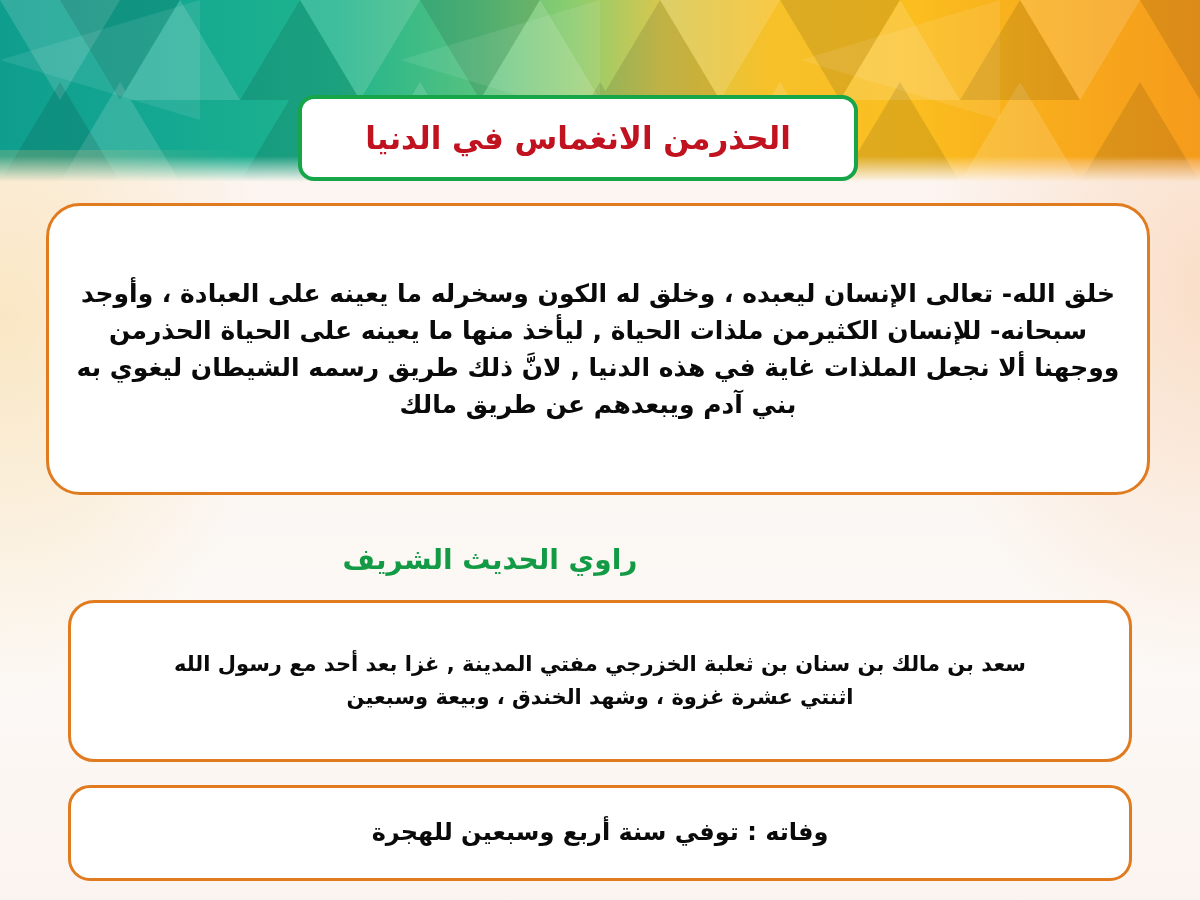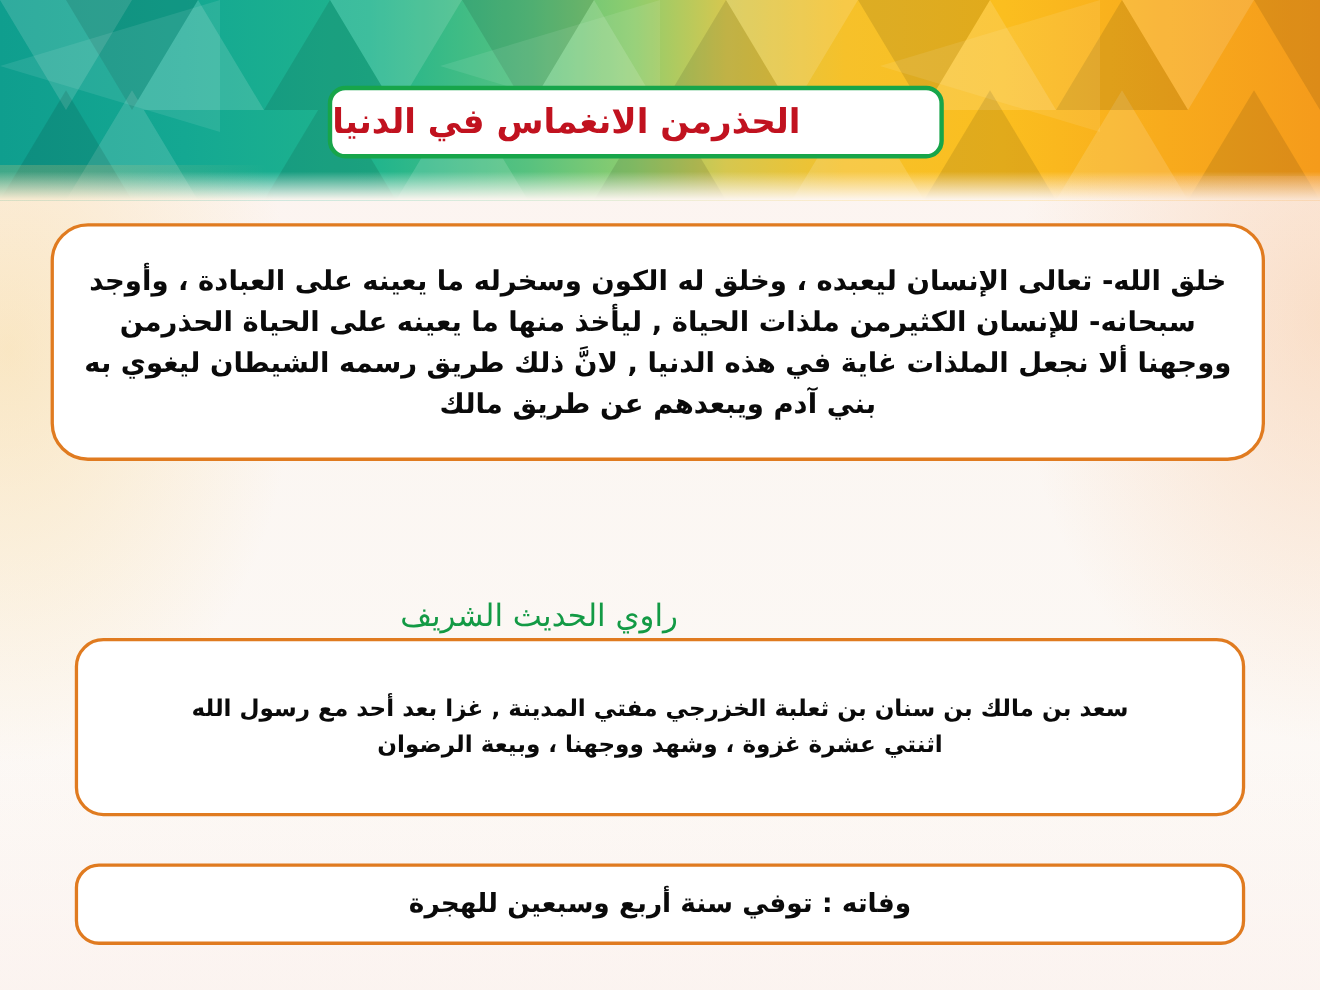--- a/index.html
+++ b/index.html
@@ -64,28 +64,28 @@
   .wash-bottom {
     position: absolute;
     left: 0; bottom: 0;
     width: 1200px; height: 220px;
     background: linear-gradient(180deg, rgba(250,240,235,0) 0%, rgba(250,238,234,.55) 100%);
   }
 
   
   .title-box {
     position: absolute;
-    left: 298px; top: 78px;
-    width: 560px; height: 66px;
+    left: 298px; top: 95px;
+    width: 560px; height: 86px;
     background: #ffffff;
     border: 4px solid #17a54a;
     border-radius: 16px;
     display: flex;
     align-items: center;
-    justify-content: flex-end;
+    justify-content: center;
     box-sizing: border-box;
   }
   .title-text {
     color: #c1121f;
     font-size: 31px;
     font-weight: bold;
     letter-spacing: .5px;
     white-space: nowrap;
     line-height: 1;
   }
@@ -98,32 +98,32 @@
     border-radius: 34px;
     box-sizing: border-box;
     display: flex;
     flex-direction: column;
     align-items: center;
     justify-content: center;
   }
 
   #box-intro {
     left: 46px; top: 203px;
-    width: 1104px; height: 216px;
+    width: 1104px; height: 292px;
     padding: 14px 34px;
   }
   #box-narrator {
-    left: 68px; top: 580px;
+    left: 68px; top: 600px;
     width: 1064px; height: 162px;
     border-radius: 26px;
     padding: 10px 30px;
   }
   #box-death {
     left: 68px; top: 785px;
-    width: 1064px; height: 74px;
+    width: 1064px; height: 96px;
     border-radius: 22px;
     padding: 23px 30px;
   }
 
   .body-line {
     color: #0a0a0a;
     font-size: 25px;
     font-weight: bold;
     line-height: 1.48;
     text-align: center;
@@ -147,21 +147,21 @@
   }
 
   
   .section-heading {
     position: absolute;
     left: 0; top: 545px;
     width: 980px;
     text-align: center;
     color: #139a45;
     font-size: 28px;
-    font-weight: normal;
+    font-weight: bold;
     line-height: 1.1;
   }
 </style>
 </head>
 <body>
 
 <div class="slide">
 
   <div class="banner">
     <svg width="1200" height="182" viewBox="0 0 1200 182" preserveAspectRatio="none">
@@ -213,20 +213,20 @@
     <div class="body-line">خلق الله- تعالى الإنسان ليعبده ، وخلق له الكون وسخرله ما يعينه على العبادة ، وأوجد</div>
     <div class="body-line">سبحانه- للإنسان الكثيرمن ملذات الحياة , ليأخذ منها ما يعينه على الحياة الحذرمن</div>
     <div class="body-line">ووجهنا ألا نجعل الملذات غاية في هذه الدنيا ,  لانَّ ذلك طريق رسمه الشيطان ليغوي به</div>
     <div class="body-line">بني آدم ويبعدهم عن طريق مالك</div>
   </div>
 
   <div class="section-heading">راوي الحديث الشريف</div>
 
   <div class="box" id="box-narrator">
     <div class="narr-line">سعد بن مالك بن سنان بن ثعلبة الخزرجي مفتي المدينة , غزا بعد أحد مع رسول الله</div>
-    <div class="narr-line">اثنتي عشرة غزوة ، وشهد ووجهنا ، وبيعة الرضوان</div>
+    <div class="narr-line">اثنتي عشرة غزوة ، وشهد الخندق ، وبيعة وسبعين</div>
   </div>
 
   <div class="box" id="box-death">
     <div class="death-line">وفاته : توفي سنة أربع وسبعين للهجرة</div>
   </div>
 
 </div>
 
 </body></html>

